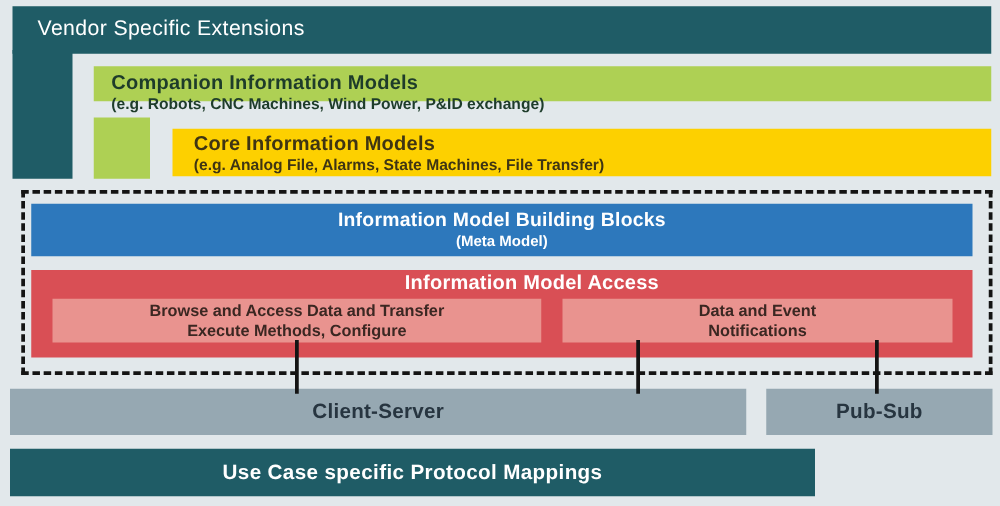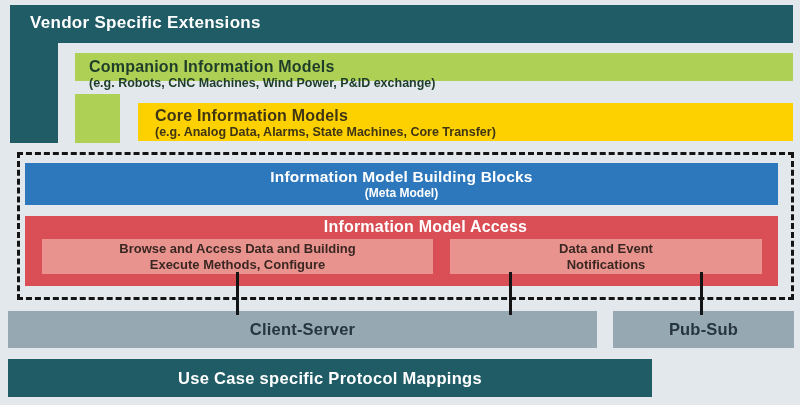--- a/index.html
+++ b/index.html
@@ -5,21 +5,21 @@
   html,body{margin:0;padding:0;}
   body{font-family:"Liberation Sans",sans-serif;}
   #stage{
     position:relative;width:800px;height:405px;overflow:hidden;
     background:var(--bg);
   }
   .abs{position:absolute;box-sizing:border-box;}
 
   
   .vendor-bar{left:10px;top:5px;width:783px;height:38px;background:var(--teal);
-    color:var(--white);font-size:17px;font-weight:700;letter-spacing:.3px;
+    color:var(--white);font-size:17px;font-weight:400;letter-spacing:.3px;
     line-height:36px;padding-left:20px;}
   .vendor-col{left:10px;top:40px;width:48px;height:103px;background:var(--teal);}
 
   .companion-bar{left:75px;top:53px;width:718px;height:28px;background:var(--green);
     color:var(--text-on-green);padding:4px 0 0 14px;}
   .companion-col{left:75px;top:94px;width:45px;height:49px;background:var(--green);}
   .layer-title{font-size:16px;font-weight:700;letter-spacing:.2px;line-height:19px;}
   .layer-sub{font-size:12.5px;font-weight:600;line-height:14px;}
 
   .core-bar{left:138px;top:103px;width:655px;height:38px;background:var(--yellow);
@@ -64,34 +64,34 @@
   <div class="abs vendor-col"></div>
 
   <div class="abs companion-bar">
     <div class="layer-title">Companion Information Models</div>
     <div class="layer-sub">(e.g. Robots, CNC Machines, Wind Power, P&amp;ID exchange)</div>
   </div>
   <div class="abs companion-col"></div>
 
   <div class="abs core-bar">
     <div class="layer-title">Core Information Models</div>
-    <div class="layer-sub">(e.g. Analog Data, Alarms, State Machines, Core Transfer)</div>
+    <div class="layer-sub">(e.g. Analog File, Alarms, State Machines, File Transfer)</div>
   </div>
 
   <div class="abs scope"></div>
 
   <div class="abs blue-bar">
     <div class="layer-title">Information Model Building Blocks</div>
     <div class="layer-sub">(Meta Model)</div>
   </div>
 
   <div class="abs red-box">
     <div class="red-title">Information Model Access</div>
     <div class="pink-box pink-left">
-      <div>Browse and Access Data and Building</div>
+      <div>Browse and Access Data and Transfer</div>
       <div>Execute Methods, Configure</div>
     </div>
     <div class="pink-box pink-right">
       <div>Data and Event</div>
       <div>Notifications</div>
     </div>
   </div>
 
   <div class="abs connector" style="left:236px;"></div>
   <div class="abs connector" style="left:509px;"></div>

